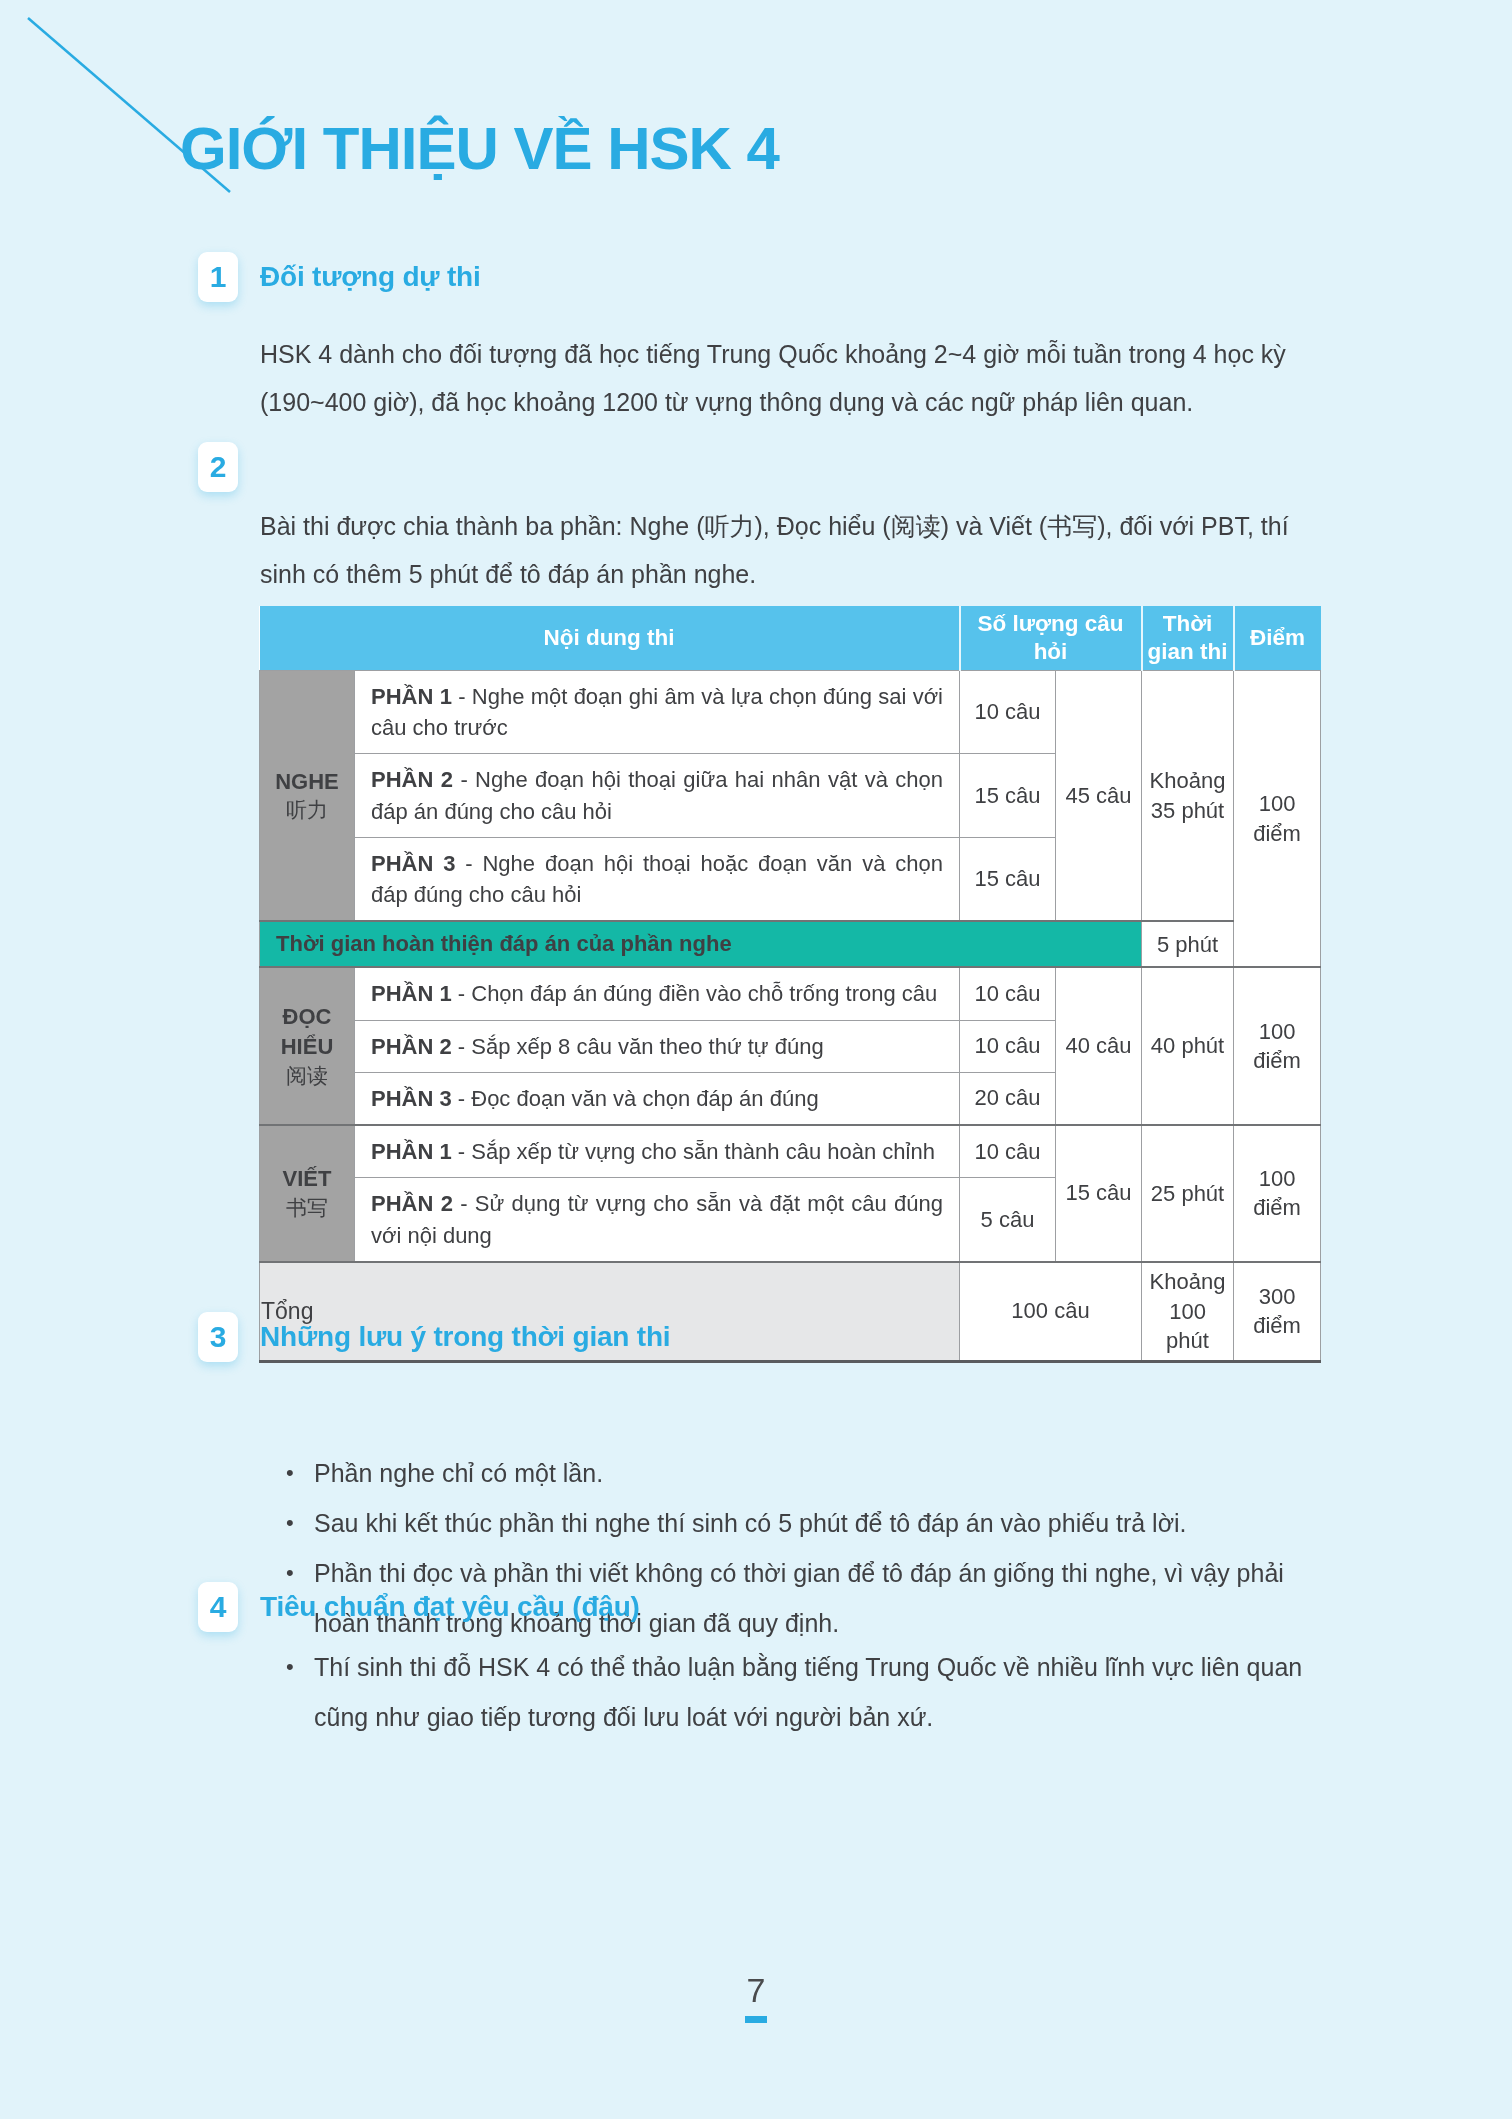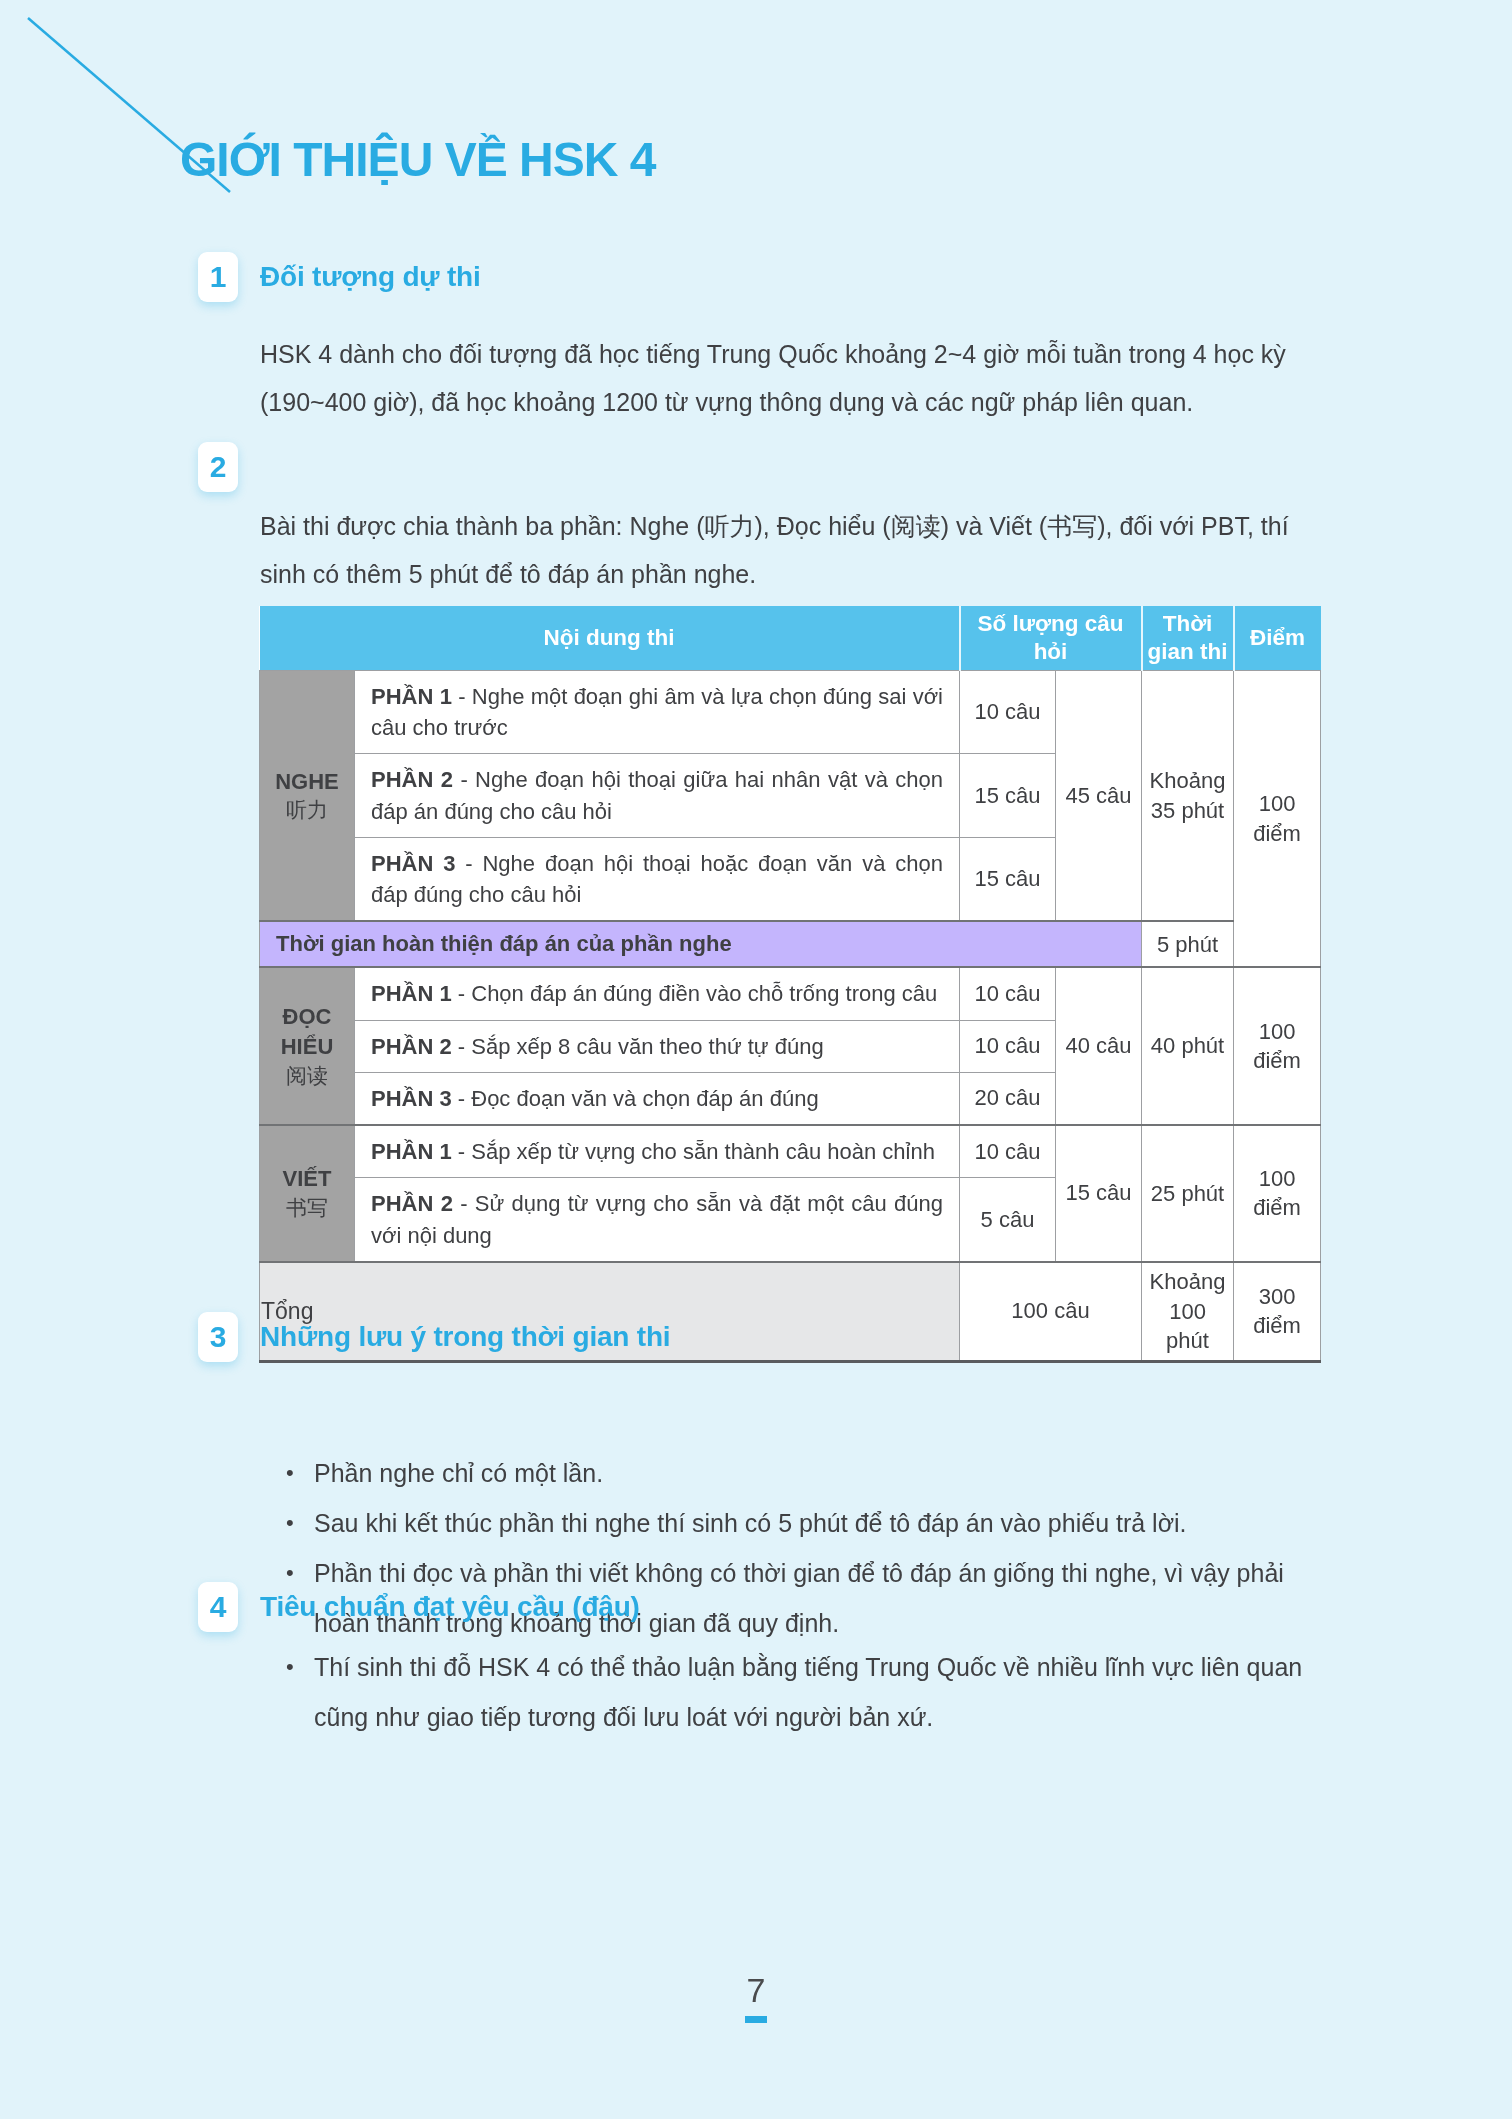--- a/index.html
+++ b/index.html
@@ -3,21 +3,21 @@
 <meta charset="utf-8">
 <style>
   html,body{margin:0;padding:0;}
   body{font-family:"Liberation Sans","DejaVu Sans",sans-serif;}
   .page{position:relative;width:1512px;height:2119px;background:#e1f3fa;overflow:hidden;}
 
   
   .corner{position:absolute;top:0;left:0;}
 
   
-  .page-title{position:absolute;left:180px;top:132px;font-size:48px;font-weight:800;
+  .page-title{position:absolute;left:180px;top:114px;font-size:60px;font-weight:800;
     color:#29abe2;letter-spacing:-1px;line-height:1.15;white-space:nowrap;}
 
   
   .sec-head{position:absolute;left:198px;display:flex;align-items:center;gap:22px;}
   .badge{width:40px;height:50px;background:#ffffff;border-radius:9px;display:flex;
     align-items:center;justify-content:center;font-size:30px;font-weight:700;color:#29abe2;
     box-shadow:0 4px 10px rgba(41,171,226,.28);}
   .sec-title{font-size:28px;font-weight:700;color:#29abe2;margin:0;letter-spacing:-.2px;}
 
   .para{position:absolute;left:260px;width:1075px;font-size:25px;line-height:48px;
@@ -38,21 +38,21 @@
   .exam-table th:first-child{border-left:none;}
   td.cat{background:#a3a3a3;text-align:center;font-weight:600;line-height:1.35;padding:4px;}
   td.cat .cn{font-weight:400;font-size:21px;}
   td.part{text-align:justify;padding:10px 16px;line-height:1.42;}
   .part-label{font-weight:700;}
   .part-desc{}
   td.num{text-align:center;padding:4px;}
   td.center{text-align:center;padding:4px;line-height:1.35;}
   tr.r2{height:76px;} tr.r1{height:50px;}
   tr.note-row{height:46px;}
-  td.note-label{background:#c4b5fd;font-weight:600;padding:4px 16px;}
+  td.note-label{background:#14b8a6;font-weight:600;padding:4px 16px;}
   tr.total-row{height:58px;}
   td.total-label{background:#e6e7e8;text-align:left;font-size:23px;}
   .hb-t{border-top:2px solid #717375 !important;}
   .hb-b{border-bottom:3px solid #5a5b5e !important;}
 
   
   .page-num{position:absolute;left:0;top:1972px;width:100%;display:flex;flex-direction:column;
     align-items:center;}
   .page-num .digit{font-size:34px;color:#4a4b4d;line-height:1.1;}
   .page-num .bar{width:22px;height:7px;background:#29abe2;margin-top:7px;}

